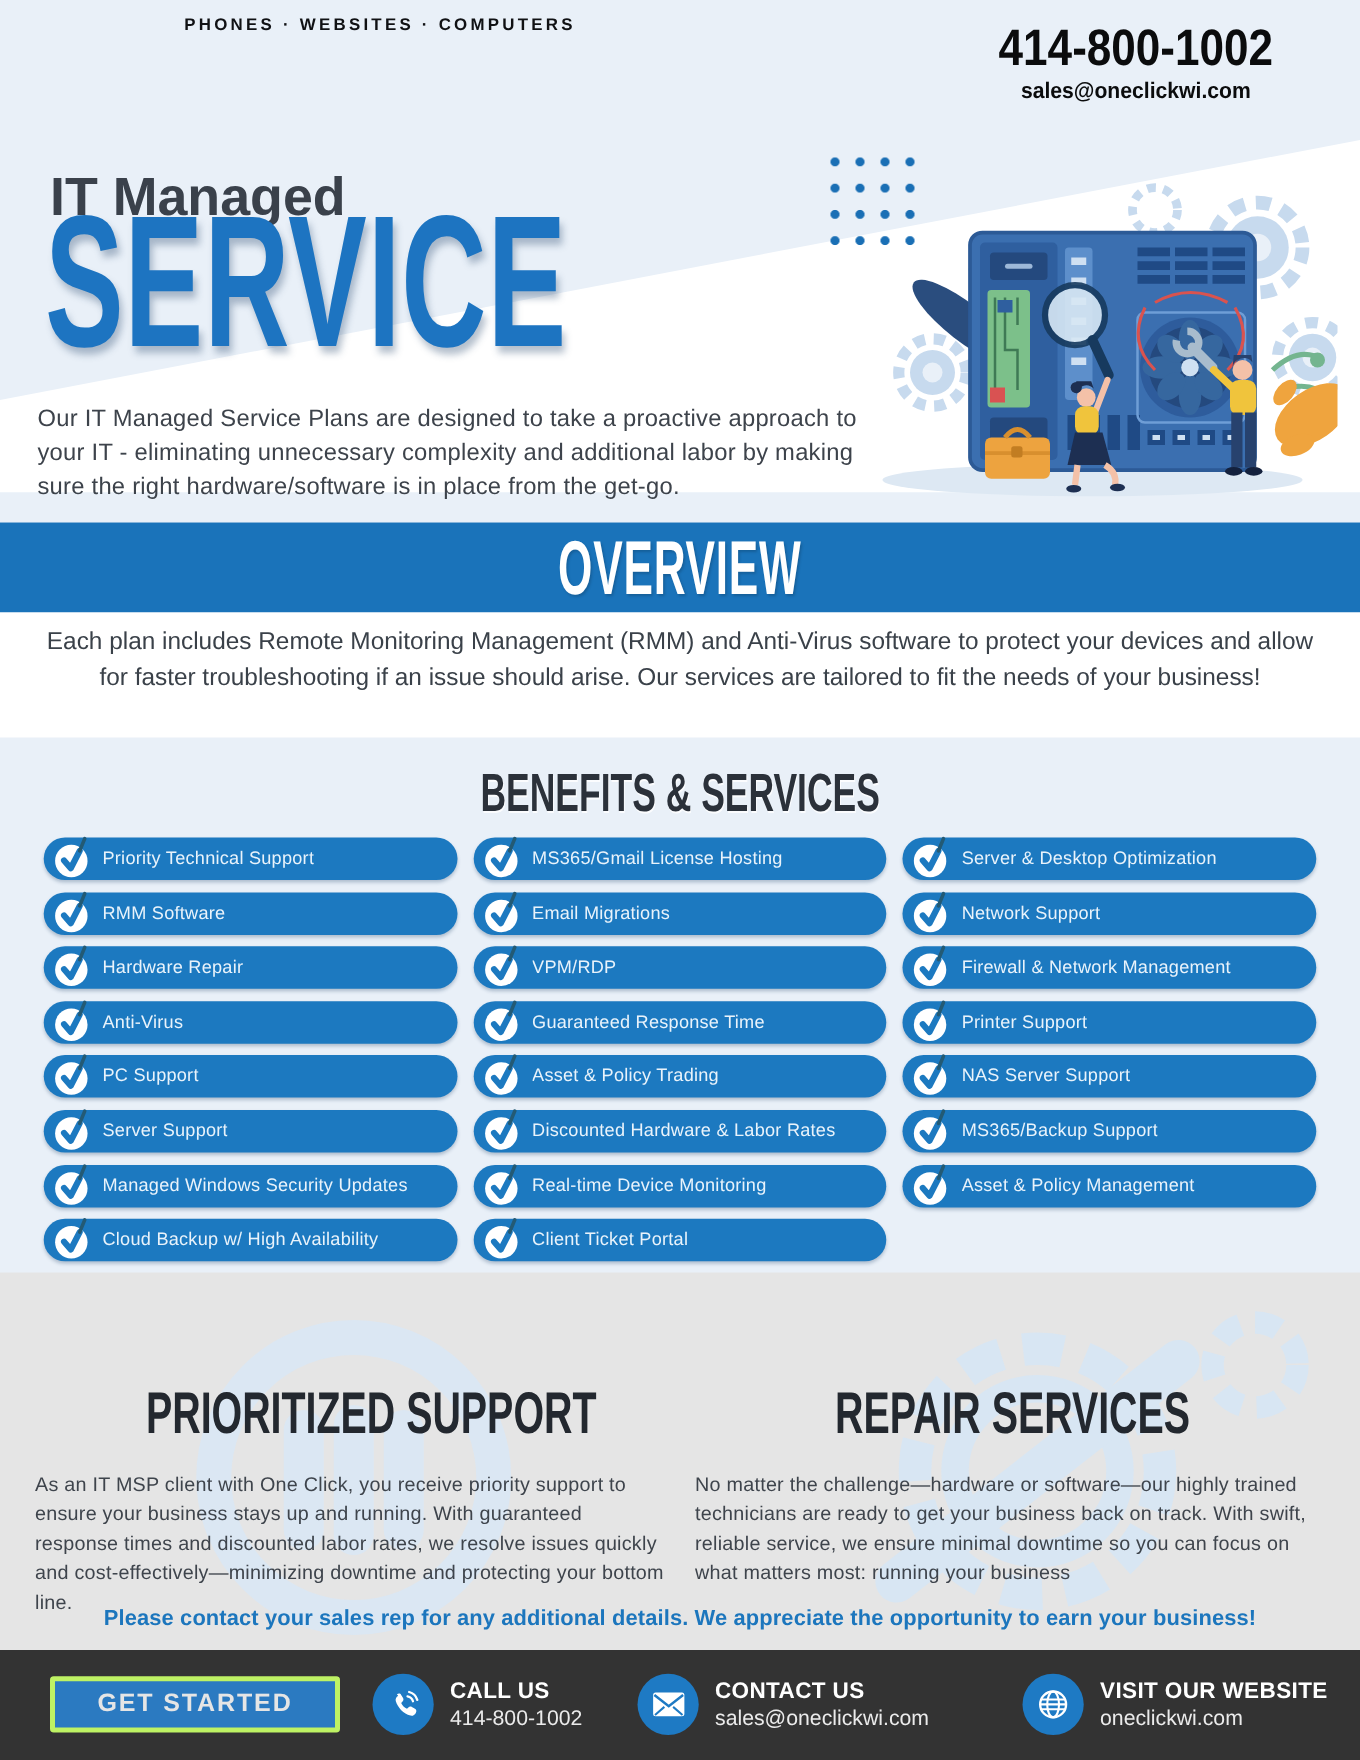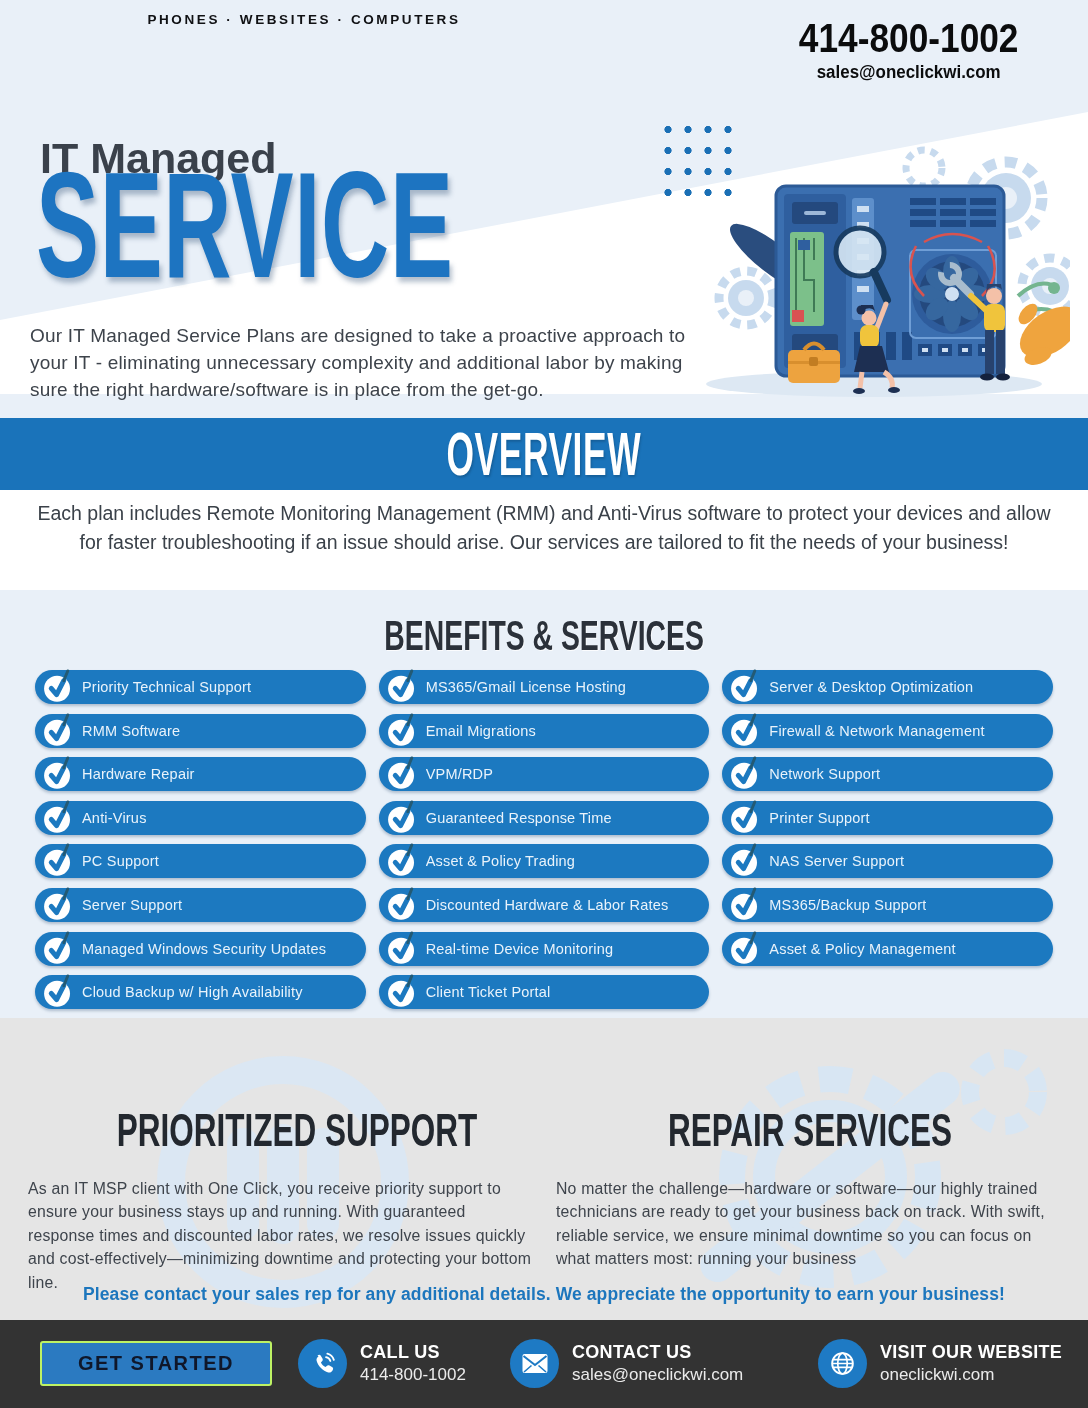--- a/index.html
+++ b/index.html
@@ -79,22 +79,22 @@
   .support-col h3 { margin:0 0 20px; text-align:center; }
   .support-col h3 span { display:inline-block; font-size:47px; font-weight:700; color:#23282f;
                          transform:scaleX(0.67); transform-origin:center; white-space:nowrap; }
   .support-col p { margin:0; font-size:15.8px; line-height:1.48; color:#3e444c; letter-spacing:0.2px; }
   .notice { position:absolute; top:266px; left:0; width:1088px; margin:0; text-align:center;
             font-size:17.5px; font-weight:700; color:#1c76bd; letter-spacing:0.1px; }
 
   
   .footer { position:absolute; top:1320px; left:0; width:1088px; height:88px; background:#333333; }
   .cta { position:absolute; left:40px; top:21px; width:232px; height:45px;
-         background:#2b7ac1; border:2px solid #bef264; border-radius:3px;
-         color:#0f172a; font-family:inherit; font-size:20px; font-weight:700;
+         background:#2b7ac1; border:4px solid #bef264; border-radius:3px;
+         color:#e5e5e5; font-family:inherit; font-size:20px; font-weight:700;
          letter-spacing:1.5px; cursor:pointer; }
   .fgroup { position:absolute; top:19px; display:flex; align-items:center; gap:13px; }
   .fgroup.call { left:298px; }
   .fgroup.mail { left:510px; }
   .fgroup.web  { left:818px; }
   .ficon { width:49px; height:49px; border-radius:50%; background:#1e7ac4;
            display:flex; align-items:center; justify-content:center; flex:0 0 auto; }
   .ftext .flabel { font-size:18px; font-weight:700; color:#ffffff; letter-spacing:0.3px; line-height:1.2; }
   .ftext .fvalue { font-size:17px; color:#ebebeb; line-height:1.25; }
 </style>
@@ -416,30 +416,30 @@
     </svg>
     <span class="pill-label">Server &amp; Desktop Optimization</span>
   </div>
 
   <div class="pill">
     <svg width="31" height="34" viewBox="0 0 33 38">
       <circle cx="16" cy="21" r="14.5" fill="#ffffff"></circle>
       <path d="M9.5 20.5 L15.5 27.5 L23.5 12" stroke="#1c79c0" stroke-width="5.5" fill="none" stroke-linecap="round" stroke-linejoin="round"></path>
       <path d="M23.5 12 L28 1" stroke="#235a74" stroke-width="3.2" fill="none" stroke-linecap="round"></path>
     </svg>
+    <span class="pill-label">Network Support</span>
+  </div>
+
+  <div class="pill">
+    <svg width="31" height="34" viewBox="0 0 33 38">
+      <circle cx="16" cy="21" r="14.5" fill="#ffffff"></circle>
+      <path d="M9.5 20.5 L15.5 27.5 L23.5 12" stroke="#1c79c0" stroke-width="5.5" fill="none" stroke-linecap="round" stroke-linejoin="round"></path>
+      <path d="M23.5 12 L28 1" stroke="#235a74" stroke-width="3.2" fill="none" stroke-linecap="round"></path>
+    </svg>
     <span class="pill-label">Firewall &amp; Network Management</span>
-  </div>
-
-  <div class="pill">
-    <svg width="31" height="34" viewBox="0 0 33 38">
-      <circle cx="16" cy="21" r="14.5" fill="#ffffff"></circle>
-      <path d="M9.5 20.5 L15.5 27.5 L23.5 12" stroke="#1c79c0" stroke-width="5.5" fill="none" stroke-linecap="round" stroke-linejoin="round"></path>
-      <path d="M23.5 12 L28 1" stroke="#235a74" stroke-width="3.2" fill="none" stroke-linecap="round"></path>
-    </svg>
-    <span class="pill-label">Network Support</span>
   </div>
 
   <div class="pill">
     <svg width="31" height="34" viewBox="0 0 33 38">
       <circle cx="16" cy="21" r="14.5" fill="#ffffff"></circle>
       <path d="M9.5 20.5 L15.5 27.5 L23.5 12" stroke="#1c79c0" stroke-width="5.5" fill="none" stroke-linecap="round" stroke-linejoin="round"></path>
       <path d="M23.5 12 L28 1" stroke="#235a74" stroke-width="3.2" fill="none" stroke-linecap="round"></path>
     </svg>
     <span class="pill-label">Printer Support</span>
   </div>

